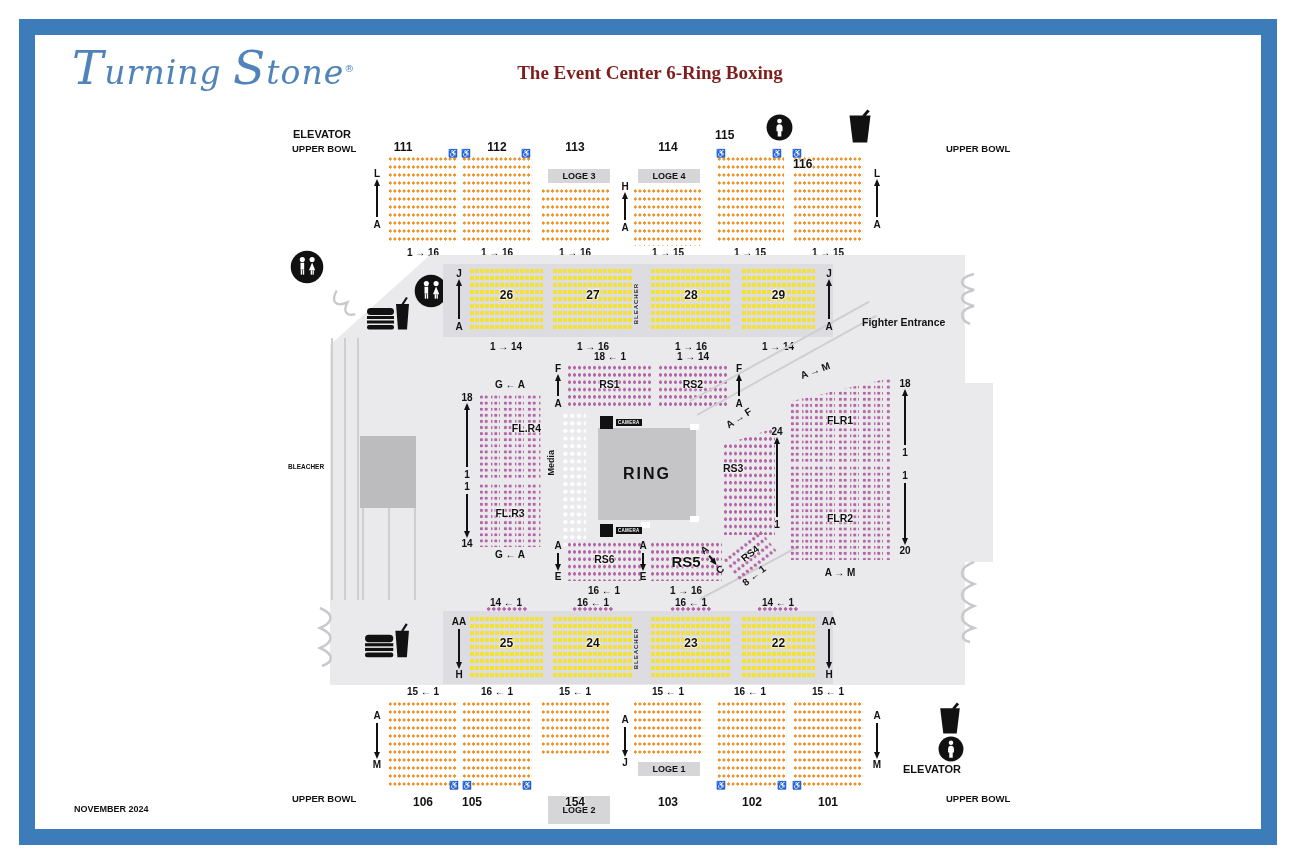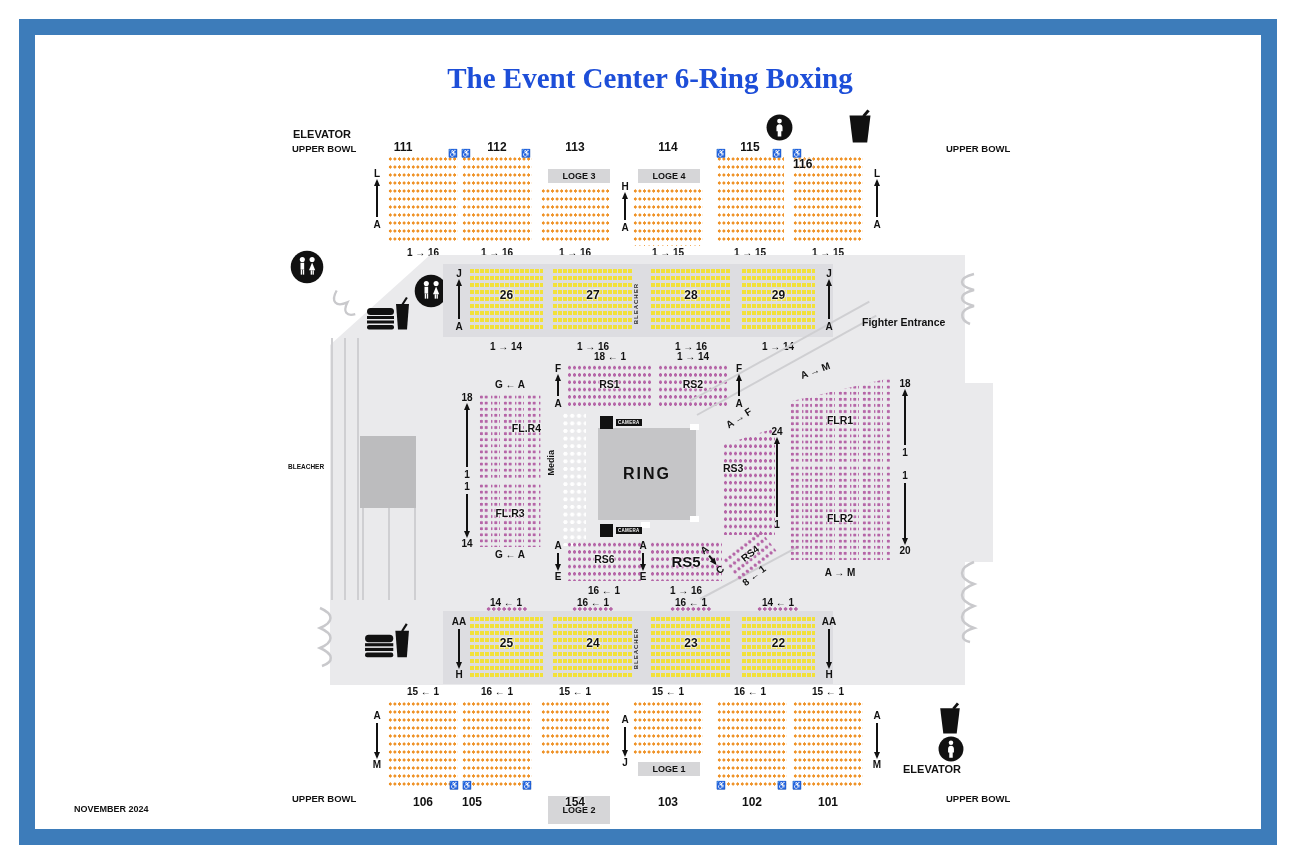--- a/index.html
+++ b/index.html
@@ -5,21 +5,21 @@
   html,body{margin:0;padding:0;background:#fff}
   #canvas{position:relative;width:1296px;height:864px;background:#fff;overflow:hidden;
           font-family:"Liberation Sans",sans-serif;color:#111}
   .frame{position:absolute;inset:19px;border:16px solid #3d7cba;pointer-events:none}
   
   .logo{position:absolute;left:72px;top:48px;color:#4f83b9;font-family:"DejaVu Serif",serif;
         font-style:italic;font-size:33px;letter-spacing:1px;white-space:nowrap}
   .logo .cap{font-size:47px;line-height:40px}
   .logo sup{font-size:10px;font-style:normal}
   .title{position:absolute;left:340px;top:62px;width:620px;text-align:center;
-         font-family:"Liberation Serif",serif;font-weight:bold;font-size:29px;color:#1d4ed8}
+         font-family:"Liberation Serif",serif;font-weight:bold;font-size:19px;color:#7f1d1d}
   
   .lab{position:absolute;font-weight:bold;color:#111;white-space:nowrap}
   .sn{position:absolute;font-weight:bold;font-size:10px;width:80px;text-align:center;white-space:nowrap}
   .secnum{position:absolute;font-weight:bold;font-size:12px;
           text-shadow:0 0 2px #fff,0 0 2px #fff,0 0 3px #fff;z-index:5}
   .vert{writing-mode:vertical-rl;transform:rotate(180deg)}
   
   .floor{position:absolute;left:330px;top:255px;width:663px;height:430px;background:#eaeaec;
          clip-path:polygon(100px 0,635px 0,635px 128px,663px 128px,663px 307px,635px 307px,635px 430px,0 430px,0 90px);
          filter:drop-shadow(0 0 1.2px rgba(168,168,174,.9))}
@@ -56,20 +56,21 @@
   .pad{position:absolute;background:#fff}
   .ic{position:absolute}
   .diag{position:absolute;font-weight:bold;font-size:10px;white-space:nowrap;z-index:4}
 </style>
 </head>
 <body>
 
 <div id="canvas">
   <div class="frame"></div>
 
+  <div class="logo"><span class="cap">T</span><span>urning </span><span class="cap">S</span><span>tone</span><sup>®</sup></div>
   <div class="title">The Event Center 6-Ring Boxing</div>
 
   <div class="lab" style="left:293px;top:128px;font-size:11px">ELEVATOR</div>
   <div class="lab" style="left:292px;top:143px;font-size:9.5px">UPPER BOWL</div>
   <div class="lab" style="left:946px;top:143px;font-size:9.5px">UPPER BOWL</div>
 
   <svg class="ic" style="left:766px;top:114px" width="27" height="27" viewBox="0 0 24 24">
       <circle cx="12" cy="12" r="11.5" fill="#111"></circle>
       <circle cx="12" cy="6.3" r="2.1" fill="#fff"></circle>
       <path d="M12 9c-1.9 0-2.7 1.2-2.7 3v3.3h1.1V20h3.2v-4.7h1.1V12c0-1.8-.8-3-2.7-3z" fill="#fff"></path>
@@ -82,21 +83,21 @@
   <div class="secnum" style="left:368px;top:140px;width:70px;text-align:center">111</div>
   <div class="gr or" style="left:388px;top:155px;width:70px;height:87px"></div>
   <div class="secnum" style="left:462px;top:140px;width:70px;text-align:center">112</div>
   <div class="gr or" style="left:462px;top:155px;width:70px;height:87px"></div>
   <div class="secnum" style="left:541px;top:140px;width:68px;text-align:center">113</div>
   <div class="loge" style="left:548px;top:169px;width:62px;height:14px">LOGE 3</div>
   <div class="gr or" style="left:541px;top:187px;width:68px;height:56px"></div>
   <div class="secnum" style="left:633px;top:140px;width:70px;text-align:center">114</div>
   <div class="loge" style="left:638px;top:169px;width:62px;height:14px">LOGE 4</div>
   <div class="gr or" style="left:633px;top:187px;width:70px;height:59px"></div>
-  <div class="secnum" style="left:715px;top:140px;width:70px;text-align:center">115</div>
+  <div class="secnum" style="left:715px;top:128px;width:70px;">115</div>
   <div class="gr or" style="left:717px;top:155px;width:67px;height:87px"></div>
   <div class="secnum" style="left:793px;top:157px;width:70px;text-align:left">116</div>
   <div class="gr or" style="left:793px;top:155px;width:70px;height:87px"></div>
 
   <span class="wc" style="left:448px;top:150px">♿</span>
   <span class="wc" style="left:461px;top:150px">♿</span>
   <span class="wc" style="left:521px;top:150px">♿</span>
   <span class="wc" style="left:716px;top:150px">♿</span>
   <span class="wc" style="left:772px;top:150px">♿</span>
   <span class="wc" style="left:792px;top:150px">♿</span>

